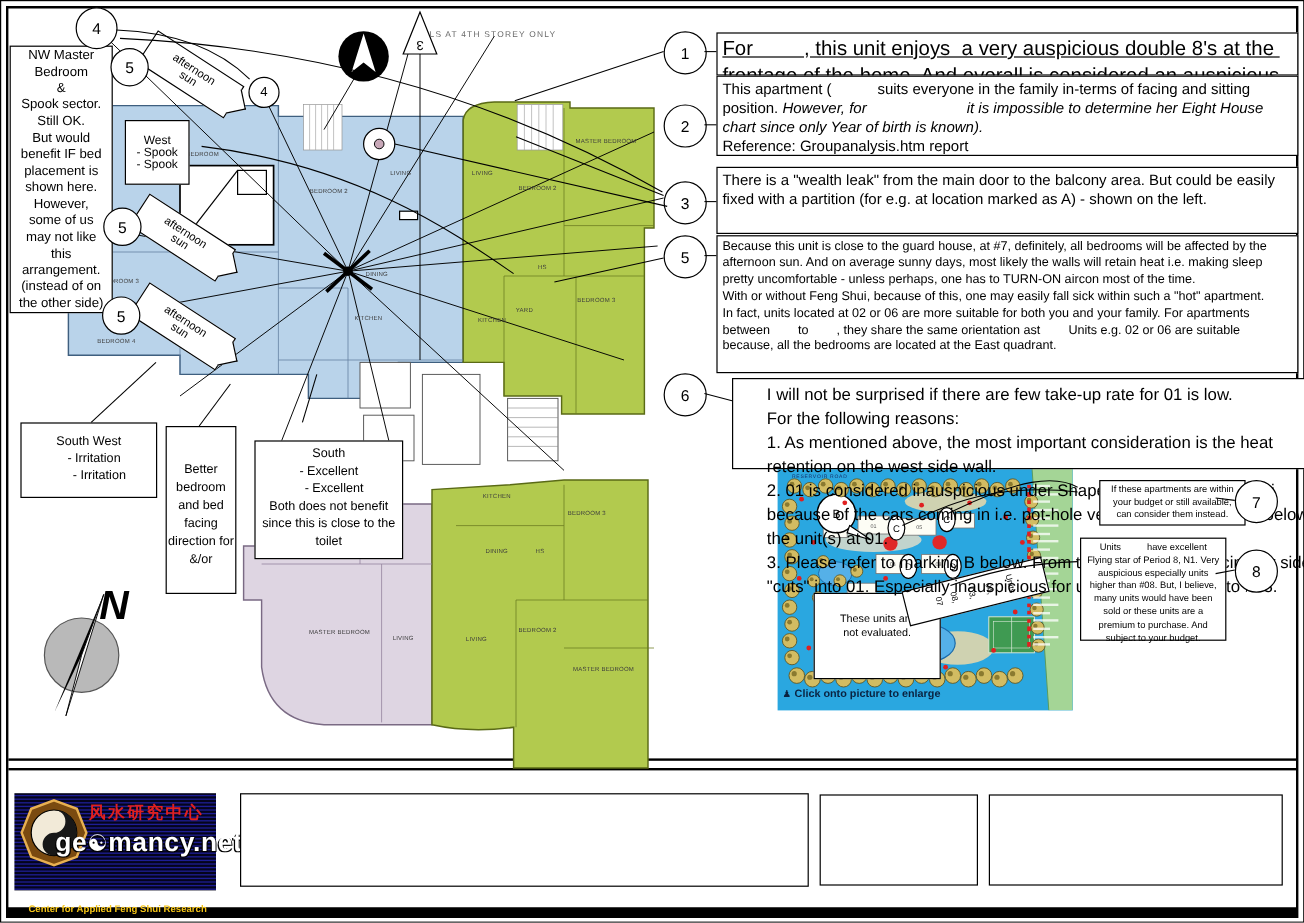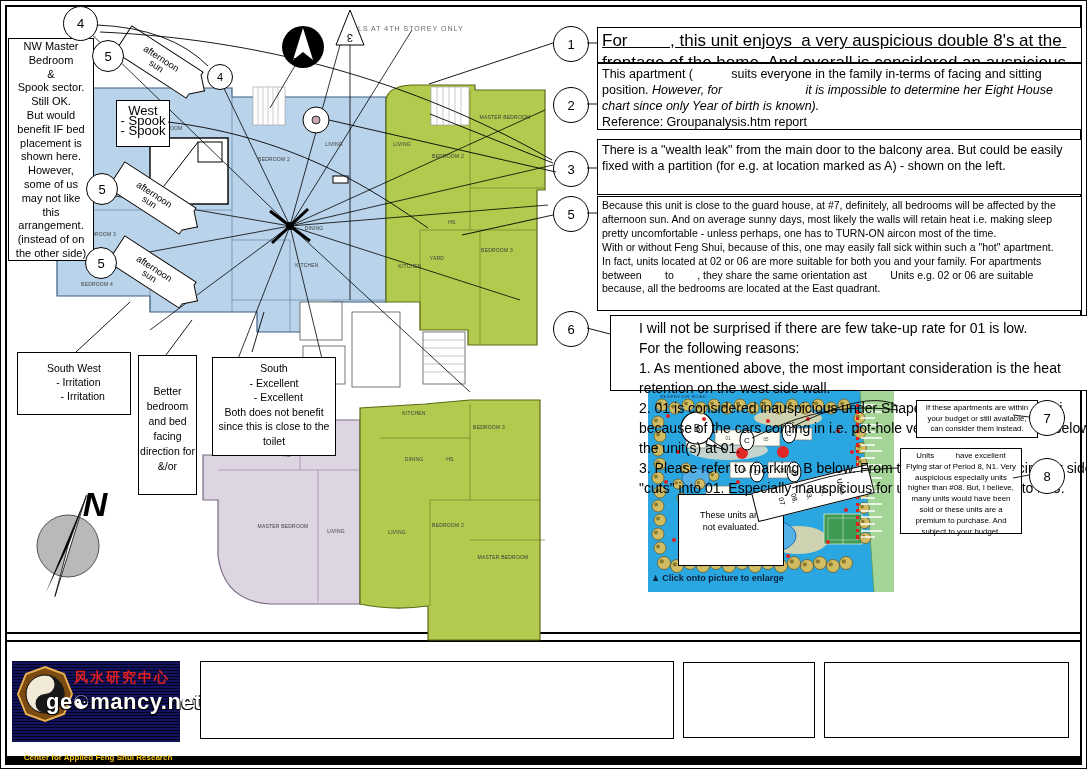--- a/index.html
+++ b/index.html
@@ -212,34 +212,34 @@
 </div>
 <div class="abs sun-arrow" style="left:109px;top:182px;">
   <span>afternoon</span>
   <span>sun</span>
 </div>
 <div class="abs sun-arrow" style="left:109px;top:256px;">
   <span>afternoon</span>
   <span>sun</span>
 </div>
 
-<div class="abs callout preline" style="left:116px;top:100px;width:52px;height:40px;font-size:13px;line-height:10px;padding-top:5px;border-width:1px;">West
+<div class="abs callout preline" style="left:104px;top:100px;width:52px;height:40px;font-size:10px;line-height:10px;padding-top:12px;border-width:1px;">West
 - Spook
 - Spook</div>
 
 <div class="abs callout preline" style="left:17px;top:352px;width:112px;height:53px;font-size:10.5px;line-height:14px;padding-top:8px;">South West
 &nbsp;&nbsp;&nbsp;- Irritation
 &nbsp;&nbsp;&nbsp;&nbsp;&nbsp;&nbsp;- Irritation</div>
 <div class="abs callout preline" style="left:138px;top:355px;width:57px;height:110px;font-size:10.5px;line-height:15px;padding-top:28px;">Better
 bedroom
 and bed
 facing
 direction for
 &amp;/or</div>
-<div class="abs callout preline" style="left:212px;top:357px;width:122px;height:94px;font-size:10.5px;line-height:14.5px;padding-top:3px;">South
+<div class="abs callout preline" style="left:212px;top:367px;width:122px;height:94px;font-size:10.5px;line-height:14.5px;padding-top:3px;">South
 - Excellent
 &nbsp;&nbsp;&nbsp;- Excellent
 Both does not benefit
 since this is close to the
 toilet</div>
 
 <div class="abs num-circle" style="left:553px;top:26px;width:34px;height:34px;">1</div>
 <div class="abs num-circle" style="left:553px;top:87px;width:34px;height:34px;">2</div>
 <div class="abs num-circle" style="left:553px;top:151px;width:34px;height:34px;">3</div>
 <div class="abs num-circle" style="left:553px;top:196px;width:34px;height:34px;">5</div>

